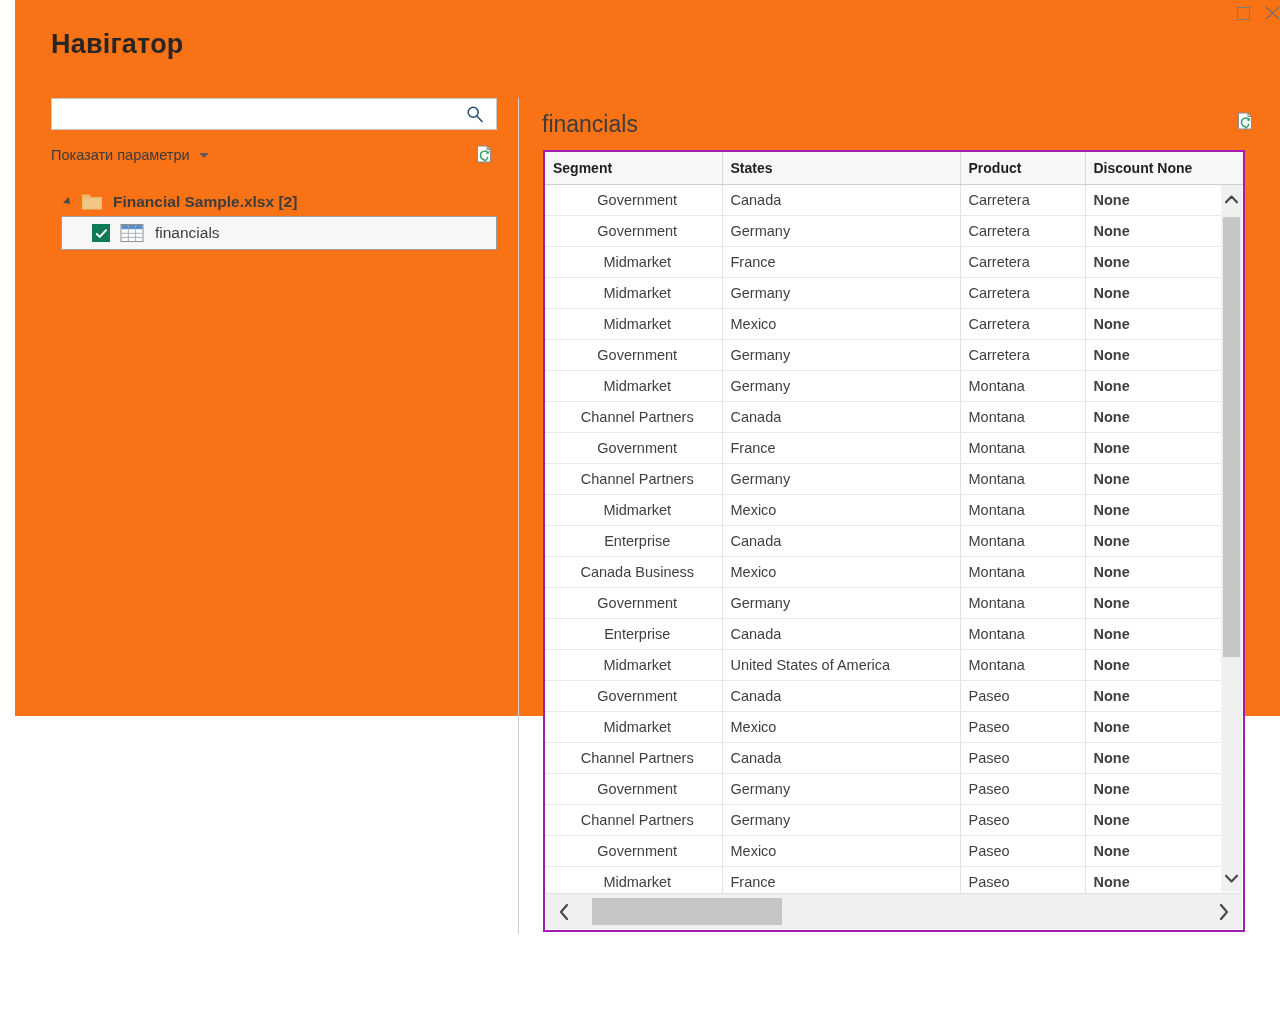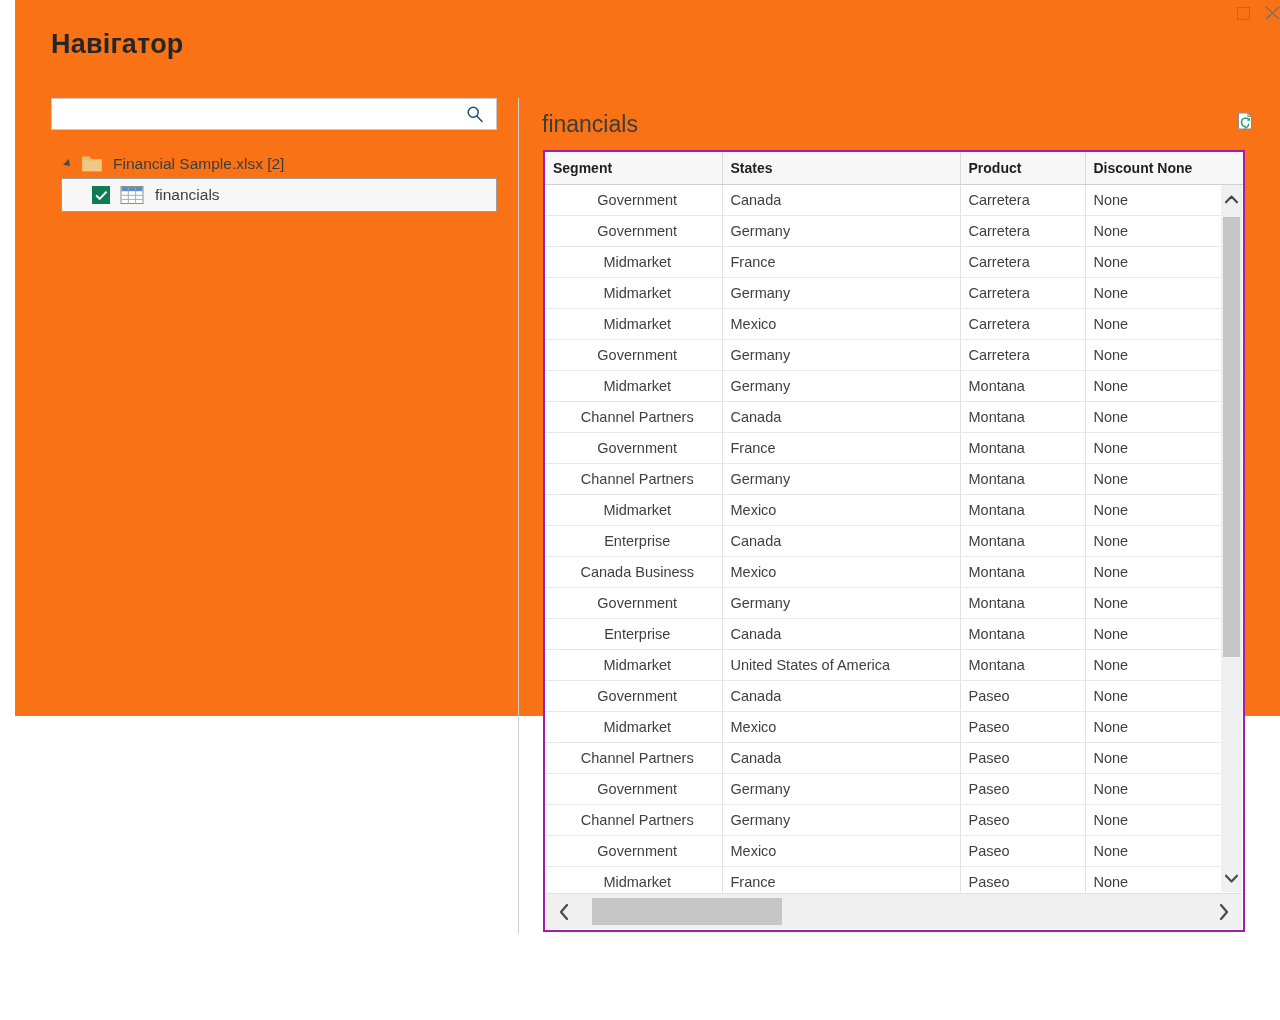--- a/index.html
+++ b/index.html
@@ -115,20 +115,21 @@
     border-top: 4.5px solid transparent;
     border-bottom: 4.5px solid transparent;
     transform: rotate(45deg);
   }
   .folder-icon { width: 22px; height: 18px; margin-left: 6px; }
   .tree-root-label {
     margin-left: 10px;
     font-size: 15.5px;
     color: #3d3d3d;
     white-space: nowrap;
+    font-weight: bold;
   }
 
   .tree-child {
     display: flex; align-items: center;
     height: 34px;
     padding-left: 40px;
   }
   .tree-child.selected {
     border: 1px solid #9e9e9e;
     background: #f7f7f7;
@@ -220,21 +221,21 @@
     padding: 0 0 0 8px;
     color: #3f3f3f;
     border-right: 1px solid #e2e2e2;
     border-bottom: 1px solid #e8e8e8;
     white-space: nowrap;
     overflow: hidden;
   }
   .c-seg { width: 177px; text-align: center; }
   .c-cty { width: 238px; }
   .c-prd { width: 125px; }
-  .c-dsc { width: 160px; }
+  .c-dsc { width: 160px; font-weight: bold; }
   .c-uni { width: 60px; }
 
   
   .vscroll {
     position: absolute;
     right: 1px; top: 33px;
     width: 21px; bottom: 38px;
     background: #f0f0f0;
   }
   .vs-up, .vs-dn {
@@ -307,20 +308,33 @@
     <div class="search-row">
       <input class="search-input" type="text" placeholder="" style="">
       <div class="search-icon-wrap">
         <svg width="18" height="18" viewBox="0 0 18 18">
           <circle cx="7.2" cy="7.2" r="5" fill="none" stroke="#1f4e79" stroke-width="1.5"></circle>
           <path d="M10.9 10.9 L16 16.5" stroke="#1f4e79" stroke-width="1.5" stroke-linecap="round"></path>
         </svg>
       </div>
     </div>
 
+    <div class="options-row">
+      <span class="options-link">Показати параметри</span>
+      <span class="caret-down"></span>
+      <div class="refresh-doc-icon">
+        <svg width="19" height="21" viewBox="0 0 19 21">
+          <path d="M1.5 1 L11 1 L14.5 4.5 L14.5 17 L1.5 17 Z" fill="#ffffff" stroke="#8c8c8c" stroke-width="1.1"></path>
+          <path d="M11 1 L11 4.5 L14.5 4.5" fill="none" stroke="#8c8c8c" stroke-width="1.1"></path>
+          <path d="M8.8 14.5 a4.2 4.2 0 1 1 3.6 -6.2" fill="none" stroke="#2f9e6b" stroke-width="1.5"></path>
+          <path d="M13.6 5.8 L12.6 9.0 L9.6 8.2 Z" fill="#2f9e6b"></path>
+          <path d="M11.6 11.8 a4.2 4.2 0 0 1 -4.0 4.2" fill="none" stroke="#2f9e6b" stroke-width="1.5"></path>
+        </svg>
+      </div>
+    </div>
 
     <div class="tree">
       <div class="tree-root">
         <span class="tri-expander">
             <i></i>
           </span>
         <svg class="folder-icon" viewBox="0 0 22 18">
           <path d="M1 4 L1 16.5 L21 16.5 L21 4 Z" fill="#e8bb72"></path>
           <path d="M1 4 L1 1.5 L8.5 1.5 L10 4 Z" fill="#e8bb72"></path>
           <path d="M2.2 5.5 L20 5.5 L20 16 L2.2 16 Z" fill="#f0c784"></path>

